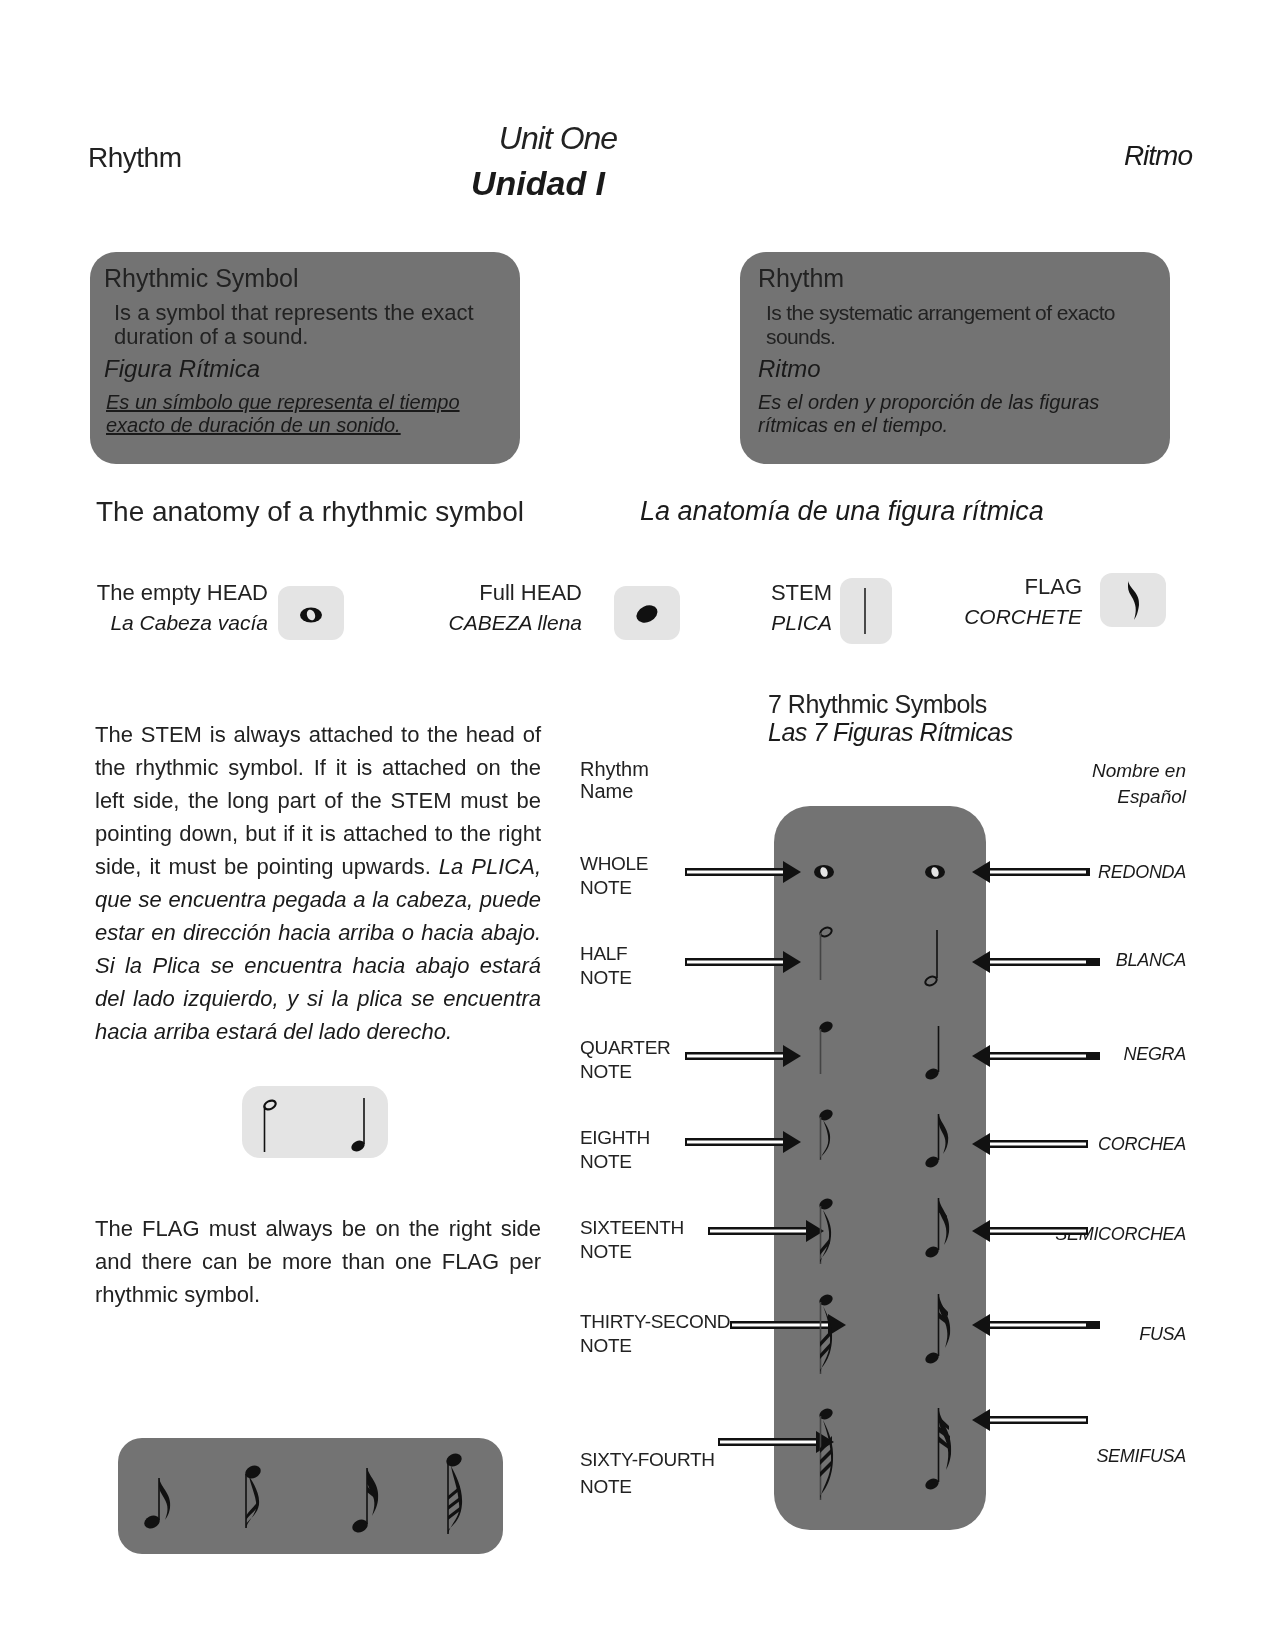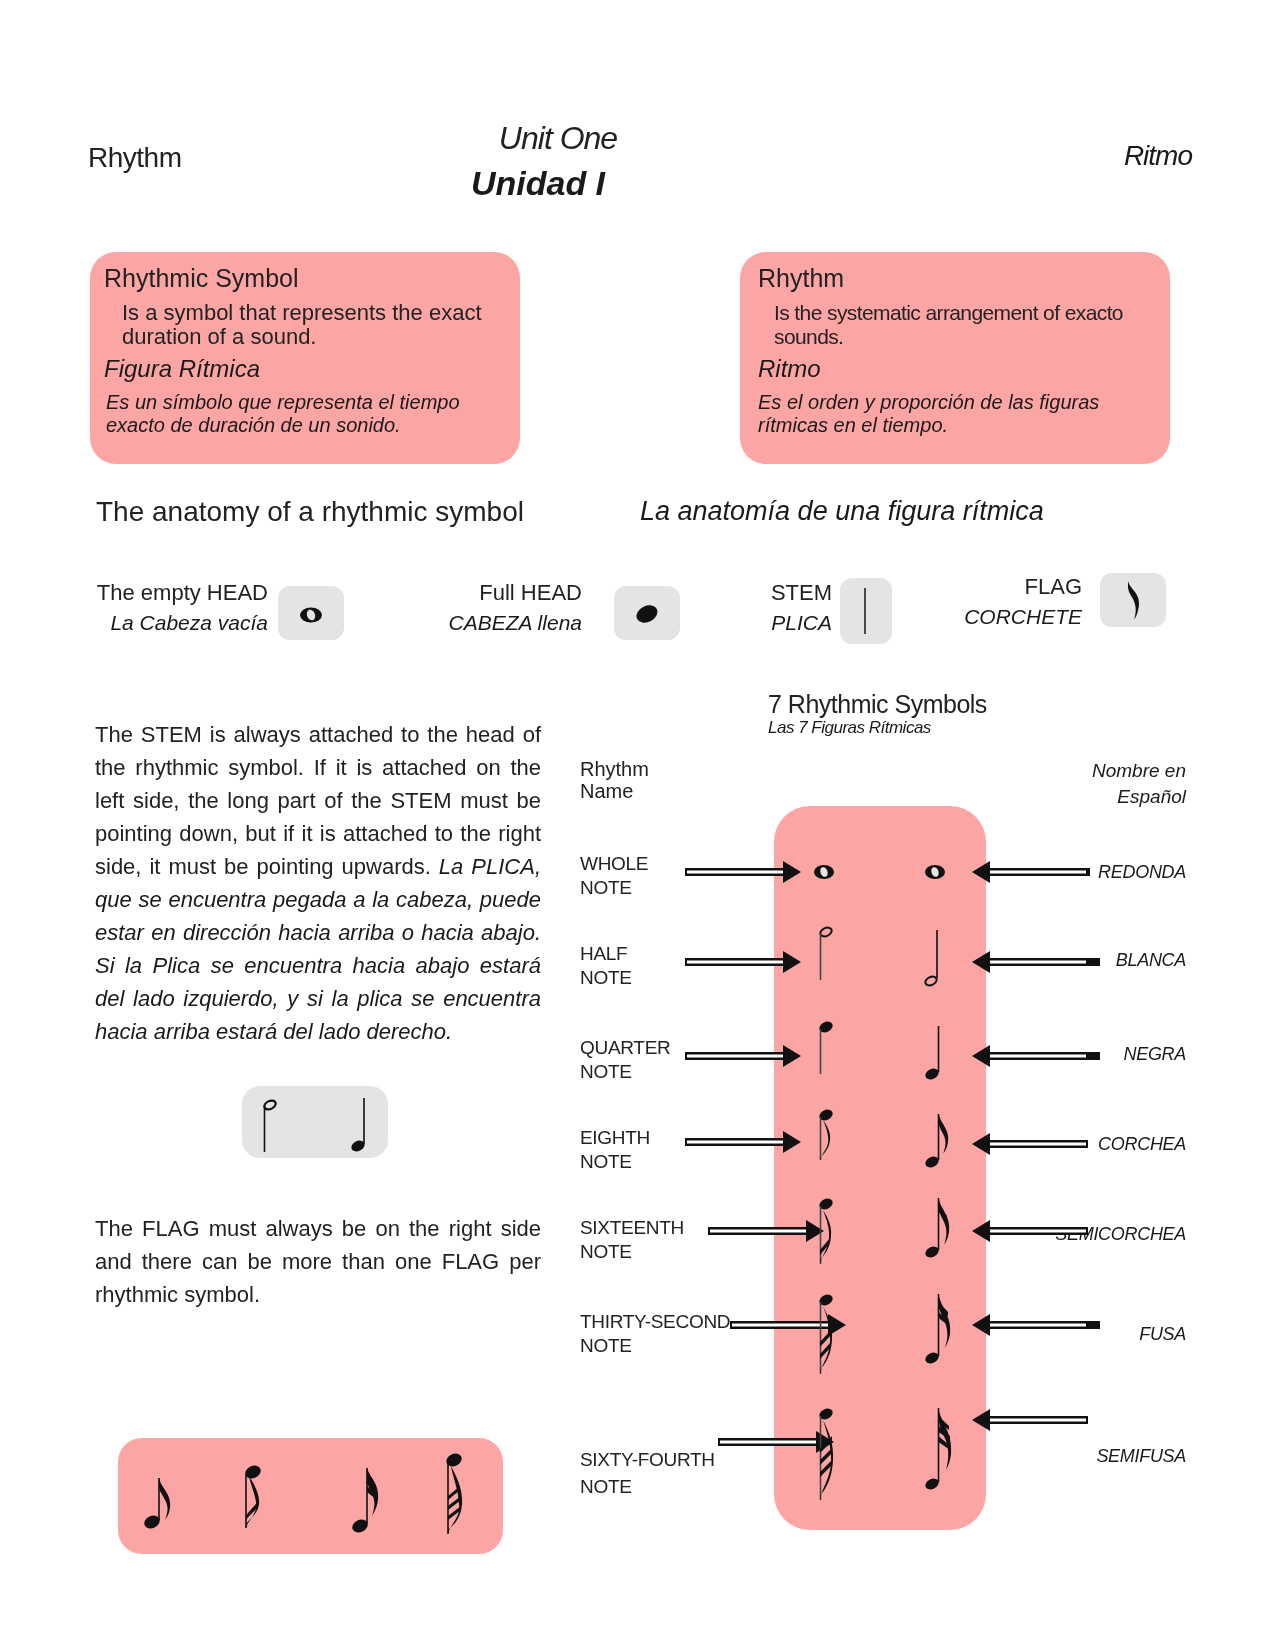--- a/index.html
+++ b/index.html
@@ -1,67 +1,67 @@
 <!DOCTYPE html>
 <html><head>
 <meta charset="utf-8">
 <style>
   html, body { margin:0; padding:0; background:#ffffff; }
   body { width:1276px; height:1650px; position:relative; overflow:hidden;
          font-family:"Liberation Sans", "DejaVu Sans", sans-serif; color:#1a1a1a; }
   .abs { position:absolute; }
   .light { font-weight:300; color:#222; }
-  .box { position:absolute; background:#fca5a5; border-radius:26px; }
+  .box { position:absolute; background:#737373; border-radius:26px; }
   .sm-box { position:absolute; background:#e4e4e4; border-radius:12px; }
 
   
   .hdr-left { left:88px; top:142px; font-size:28px; letter-spacing:-0.5px; }
   .hdr-center1 { left:0; width:1116px; top:120px; text-align:center; font-size:32px; font-style:italic; letter-spacing:-1px; }
   .hdr-center2 { left:0; width:1076px; top:164px; text-align:center; font-size:34px; font-style:italic; font-weight:bold; }
   .hdr-right { right:84px; top:140px; font-size:28px; font-style:italic; letter-spacing:-1px; }
 
   
   .card-title { font-size:25px; margin:0 0 8px 0; }
-  .card-body { font-size:22px; line-height:24px; margin:0 0 6px 16px; }
+  .card-body { font-size:22px; line-height:24px; margin:0 0 6px 8px; }
   .card-es-title { font-size:24px; font-style:italic; margin:0 0 8px 0; }
   .card-es-body { font-size:20px; font-style:italic; line-height:23px; }
 
   .section-en { left:96px; top:496px; font-size:28px; }
   .section-es { left:640px; top:496px; font-size:27px; font-style:italic; }
 
   
   .part-label { text-align:right; font-size:22px; line-height:30px; }
   .part-label .es { font-style:italic; font-size:21px; }
 
   
   .para { font-size:22px; line-height:33px; text-align:justify; width:446px; }
   .para .es { font-style:italic; }
 
   
   .tbl-title { left:768px; top:690px; font-size:25px; letter-spacing:-0.5px; }
-  .tbl-title2 { left:768px; top:718px; font-size:17px; font-style:italic; letter-spacing:-0.5px; }
+  .tbl-title2 { left:768px; top:718px; font-size:25px; font-style:italic; letter-spacing:-0.5px; }
   .col-en { left:580px; top:758px; font-size:20px; line-height:22px; }
   .col-es { right:90px; top:758px; font-size:19px; line-height:26px; text-align:right; font-style:italic; }
   .row-en { left:580px; font-size:19px; line-height:24px; letter-spacing:-0.3px; }
   .row-es { font-size:18px; font-style:italic; letter-spacing:-0.3px; }
   svg { display:block; }
 </style>
 </head>
 <body>
 
 <div class="abs hdr-left light">Rhythm</div>
 <div class="abs hdr-center1 light">Unit One</div>
 <div class="abs hdr-center2">Unidad I</div>
 <div class="abs hdr-right">Ritmo</div>
 
 <div class="box" style="left:90px; top:252px; width:430px; height:212px; padding:12px 14px 0 14px; box-sizing:border-box;">
   <div class="card-title light">Rhythmic Symbol</div>
   <div class="card-body light" style="padding-left:2px;">Is a symbol that represents the exact duration of a sound.</div>
   <div class="card-es-title">Figura Rítmica</div>
-  <div class="card-es-body" style="padding-left:2px;">Es un símbolo que representa el tiempo exacto de duración de un sonido.</div>
+  <div class="card-es-body" style="padding-left:2px;text-decoration:underline;">Es un símbolo que representa el tiempo exacto de duración de un sonido.</div>
 </div>
 
 <div class="box" style="left:740px; top:252px; width:430px; height:212px; padding:12px 18px 0 18px; box-sizing:border-box;">
   <div class="card-title light">Rhythm</div>
   <div class="card-body light" style="font-size:21px; letter-spacing:-0.6px;">Is the systematic arrangement of exacto sounds.</div>
   <div class="card-es-title">Ritmo</div>
   <div class="card-es-body" style="margin-top:4px;">Es el orden y proporción de las figuras rítmicas en el tiempo.</div>
 </div>
 
 <div class="abs section-en light">The anatomy of a rhythmic symbol</div>

